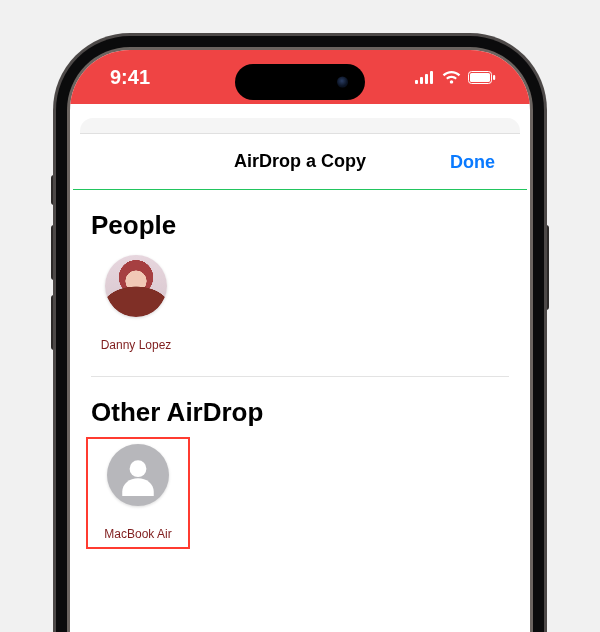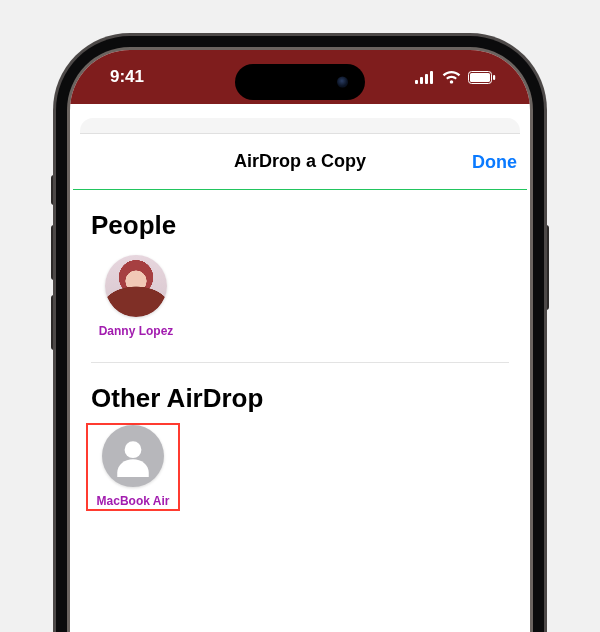--- a/index.html
+++ b/index.html
@@ -35,27 +35,27 @@
       border-radius: 3px;
     }
     .side-btn.left1 { left: 51px; top: 175px; width: 6px; height: 30px; }
     .side-btn.left2 { left: 51px; top: 225px; width: 6px; height: 55px; }
     .side-btn.left3 { left: 51px; top: 295px; width: 6px; height: 55px; }
     .side-btn.right1 { left: 543px; top: 225px; width: 6px; height: 85px; }
 
     
     .statusbar {
       height: 54px;
-      background: #7f1d1d;
+      background: #ef4444;
       color: #fff;
       display: flex;
       align-items: center;
       justify-content: space-between;
       padding: 0 34px 0 40px;
-      font-size: 17px;
+      font-size: 20px;
       font-weight: 600;
       position: relative;
     }
     .dynamic-island {
       position: absolute;
       left: 50%;
       top: 14px;
       transform: translateX(-50%);
       width: 130px;
       height: 36px;
@@ -98,21 +98,21 @@
       height: 56px;
       border-bottom: 1px solid #22c55e;
     }
     .sheet-title {
       font-size: 18px;
       font-weight: 600;
       color: #000;
     }
     .done-btn {
       position: absolute;
-      right: 10px;
+      right: 32px;
       top: 50%;
       transform: translateY(-50%);
       color: #0a7aff;
       font-size: 18px;
       font-weight: 600;
       background: none; border: none;
       cursor: pointer;
     }
 
     .section {
@@ -136,45 +136,45 @@
       cursor: pointer;
     }
     .avatar {
       width: 66px; height: 66px;
       border-radius: 50%;
       overflow: hidden;
       box-shadow: 0 1px 3px rgba(0,0,0,0.15);
     }
     .avatar.small { width: 62px; height: 62px; }
     .target-label {
-      margin-top: 7px;
+      margin-top: 21px;
       font-size: 12px;
-      color: #a21caf;
+      color: #7f1d1d;
       text-align: center;
       line-height: 1.2;
       white-space: nowrap;
-      font-weight: bold;
     }
     .divider {
       height: 1px;
       background: #e3e3e3;
       margin: 18px 18px 0 18px;
     }
 
     .avatar-generic {
       width: 62px; height: 62px;
       border-radius: 50%;
       background: #b7b7bb;
       display:flex; align-items:center; justify-content:center;
       box-shadow: 0 1px 3px rgba(0,0,0,0.15);
     }
     .avatar-generic svg { width: 42px; height: 42px; }
 
     .highlight {
       position: relative;
+      padding: 5px;
       margin: -5px;
       border: 2px solid #ff3b30;
     }
 
     
     .av-danny {
       background:
         radial-gradient(circle at 50% 42%, #f1c9b6 0 22%, rgba(0,0,0,0) 22.5%),
         radial-gradient(circle at 50% 36%, #a63f41 0 34%, rgba(0,0,0,0) 34.5%),
         linear-gradient(#e7d6de, #d7c6cd);

